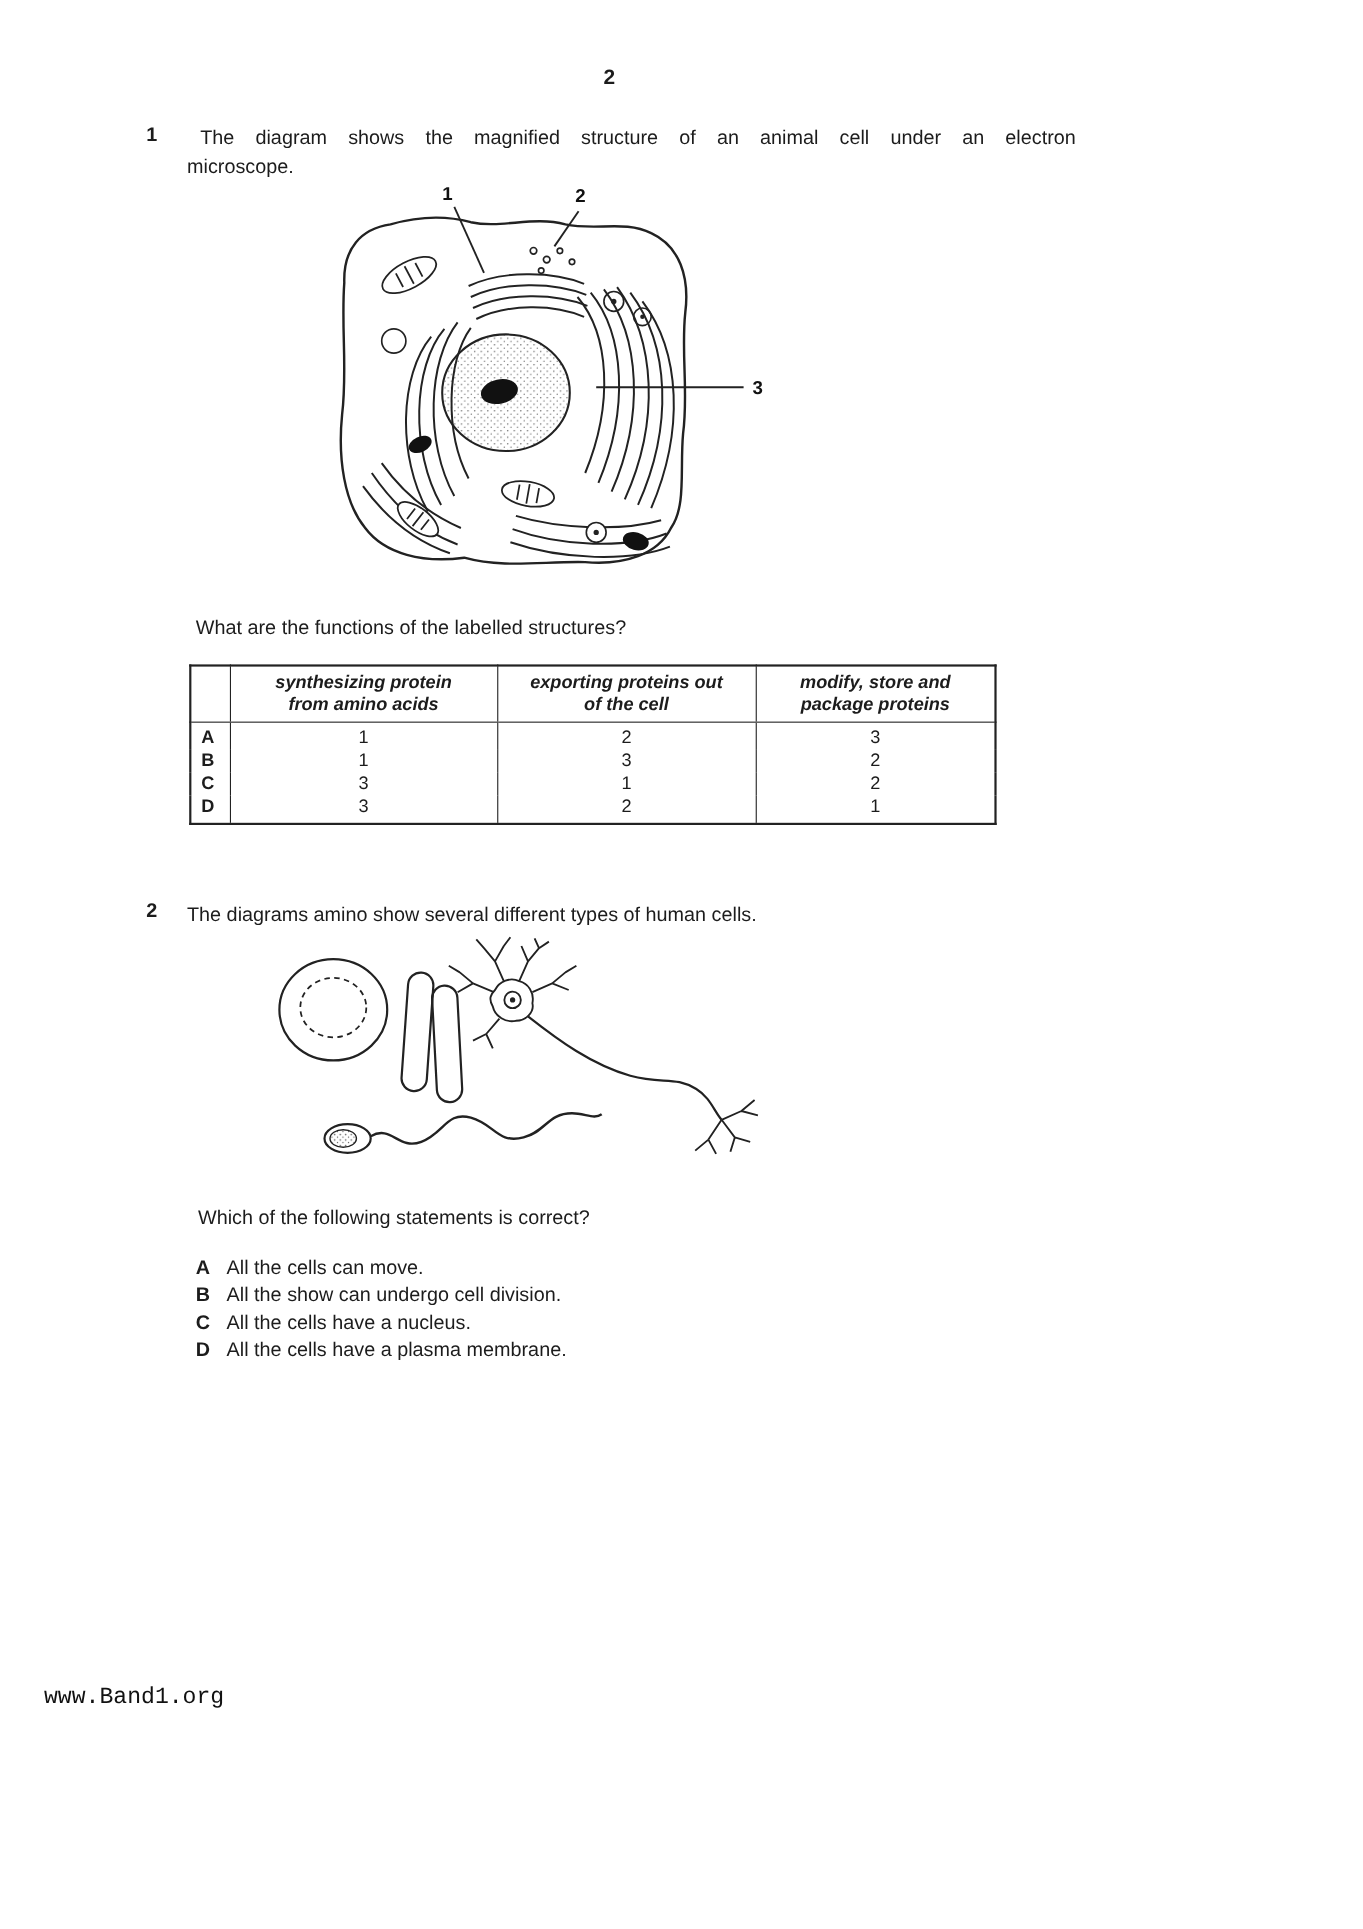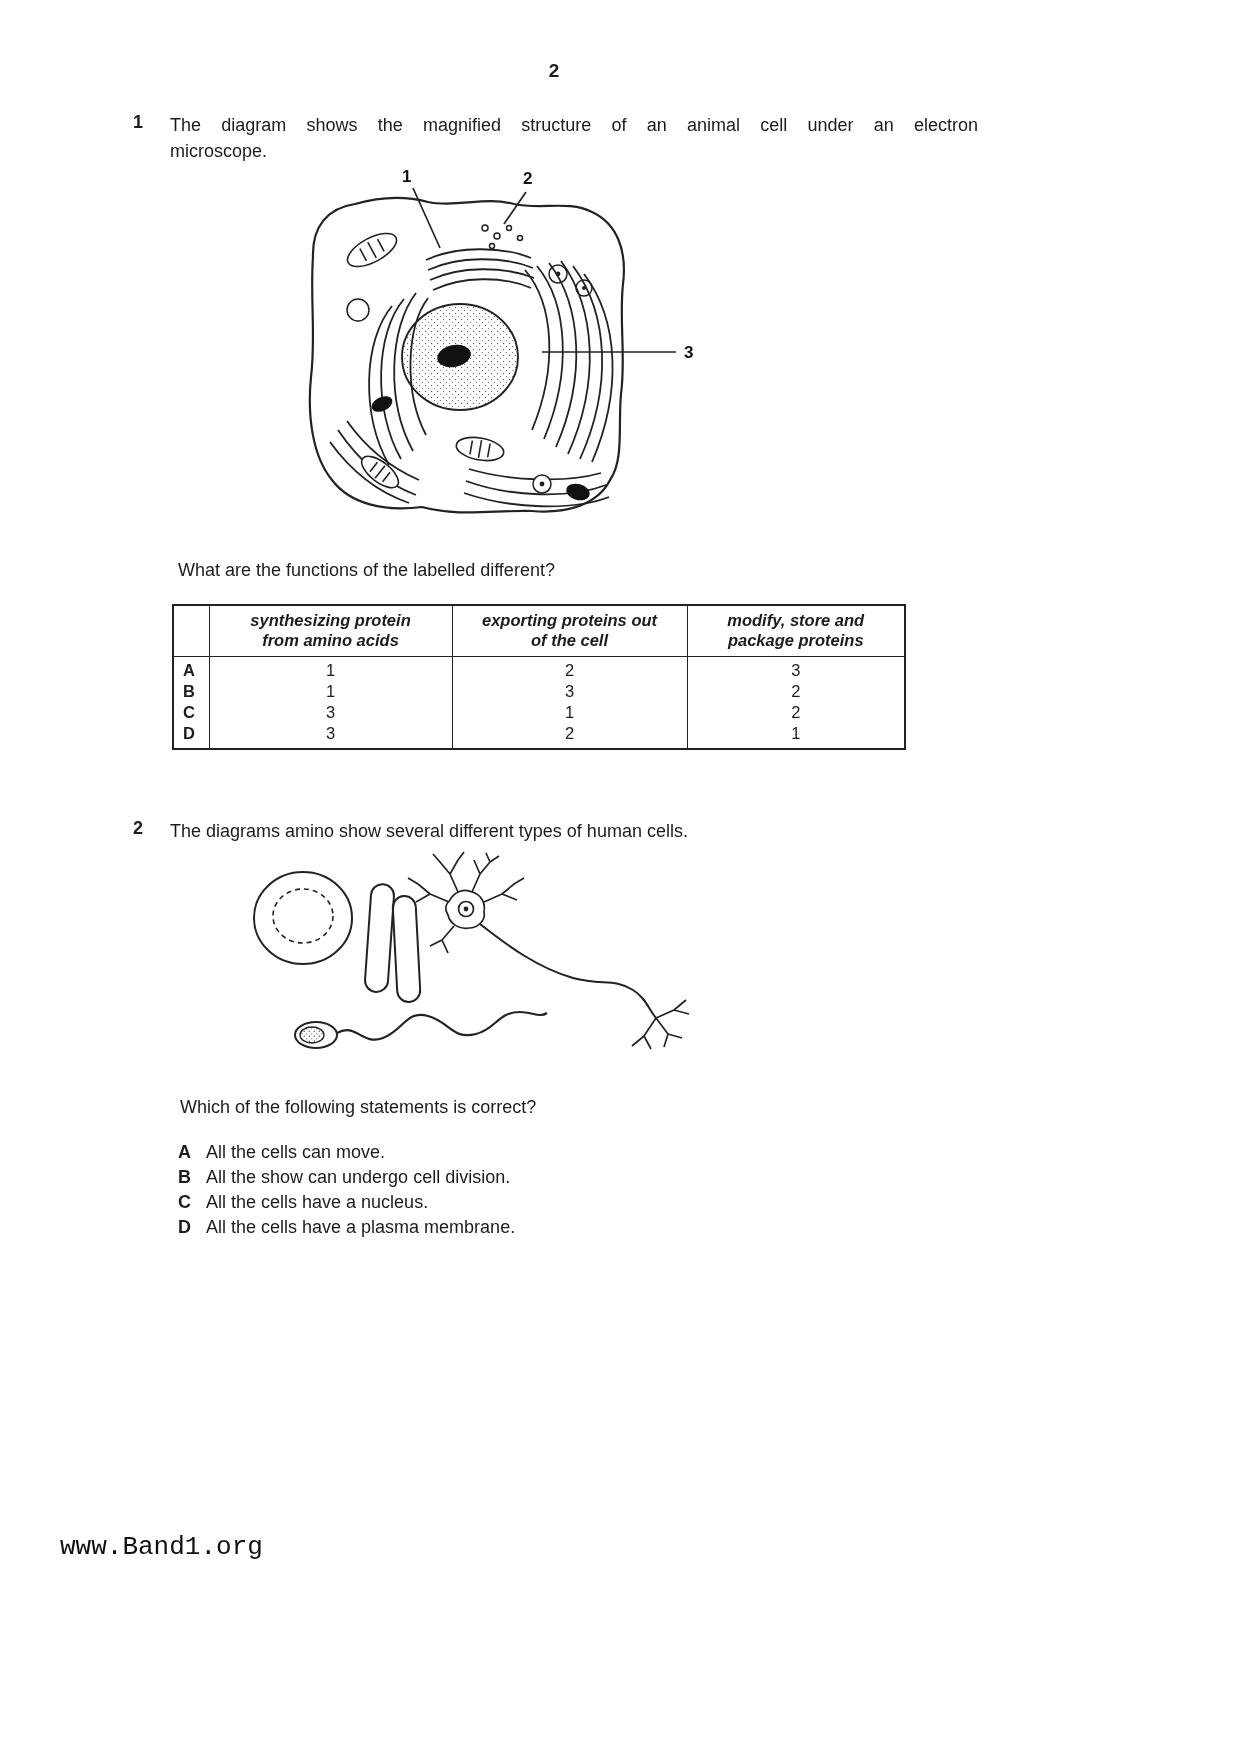--- a/index.html
+++ b/index.html
@@ -9,21 +9,21 @@
     position:relative; width:1239px; height:1754px; background:#ffffff;
     overflow:hidden;
   }
   .page-number { position:absolute; left:540px; top:60px; width:28px; text-align:center;
     font-weight:bold; font-size:19px; }
   .q-row { position:absolute; display:flex; }
   .q-num { font-weight:bold; font-size:18px; width:37px; flex:0 0 37px; }
   .q-text { font-size:18px; line-height:1.45; }
   #q1-row { left:133px; top:112px; }
   #q1-row .q-text { width:808px; }
-  .justify-line { text-align:justify; text-align-last:justify; }
+  .justify-line { text-align:justify; text-align-last:justify;margin-left:12px; }
   #cell-figure { position:absolute; left:280px; top:162px; width:440px; height:400px; }
   #table-question { position:absolute; left:178px; top:560px; font-size:18px; }
   #q1-table-wrap { position:absolute; left:172px; top:604px; }
   table.ftable { border-collapse:collapse; border:2px solid #222; }
   table.ftable th, table.ftable td { border-left:1.7px solid #222; font-size:16.5px; }
   table.ftable thead th { border-bottom:1.7px solid #222; font-weight:bold;
     white-space:pre-line; text-align:center; vertical-align:middle; padding:5px 6px; line-height:1.2;font-style:italic; }
   table.ftable thead th.corner { width:36px; }
   table.ftable thead th.c1 { width:243px; }
   table.ftable thead th.c2 { width:235px; }
@@ -32,22 +32,22 @@
   table.ftable tbody td { text-align:center; padding:1px 0; }
   table.ftable tbody tr:first-child th, table.ftable tbody tr:first-child td { padding-top:4px; }
   table.ftable tbody tr:last-child th, table.ftable tbody tr:last-child td { padding-bottom:5px; }
   #q2-row { left:133px; top:818px; }
   #q2-row .q-text { width:820px; }
   #cells-figure { position:absolute; left:228px; top:850px; width:470px; height:245px; }
   #q2-question { position:absolute; left:180px; top:1097px; font-size:18px; }
   #q2-options { position:absolute; left:178px; top:1140px; }
   .opt-row { display:flex; font-size:18px; line-height:1.39; }
   .opt-letter { font-weight:bold; width:28px; flex:0 0 28px; }
-  .footer-url { position:absolute; left:60px; top:1532px;
-    font-family:"Liberation Mono","DejaVu Sans Mono", monospace; font-size:26px; color:#111; }
+  .footer-url { position:absolute; left:40px; top:1532px;
+    font-family:"Liberation Mono","DejaVu Sans Mono", monospace; font-size:21px; color:#111; }
   svg text.lbl { font-family:"Liberation Sans", sans-serif; font-weight:bold; font-size:17px; fill:#111; }
   svg .ln { stroke:#222; fill:none; }
 </style>
 </head>
 <body>
 
 <div class="page">
 
   <div class="page-number">2</div>
 
@@ -155,21 +155,21 @@
 
       <line class="ln" stroke-width="1.7" x1="133" y1="26" x2="160" y2="86"></line>
       <line class="ln" stroke-width="1.7" x1="246" y1="30" x2="224" y2="62"></line>
       <line class="ln" stroke-width="1.7" x1="262" y1="190" x2="396" y2="190"></line>
       <text class="lbl" x="122" y="20">1</text>
       <text class="lbl" x="243" y="22">2</text>
       <text class="lbl" x="404" y="196">3</text>
     </svg>
   </div>
 
-  <div id="table-question">What are the functions of the labelled different?</div>
+  <div id="table-question">What are the functions of the labelled structures?</div>
 
   <div id="q1-table-wrap">
     <table class="ftable">
       <thead>
         <tr>
           <th class="corner"></th>
           <th class="c1">synthesizing protein
 from amino acids</th>
           <th class="c2">exporting proteins out
 of the cell</th>

